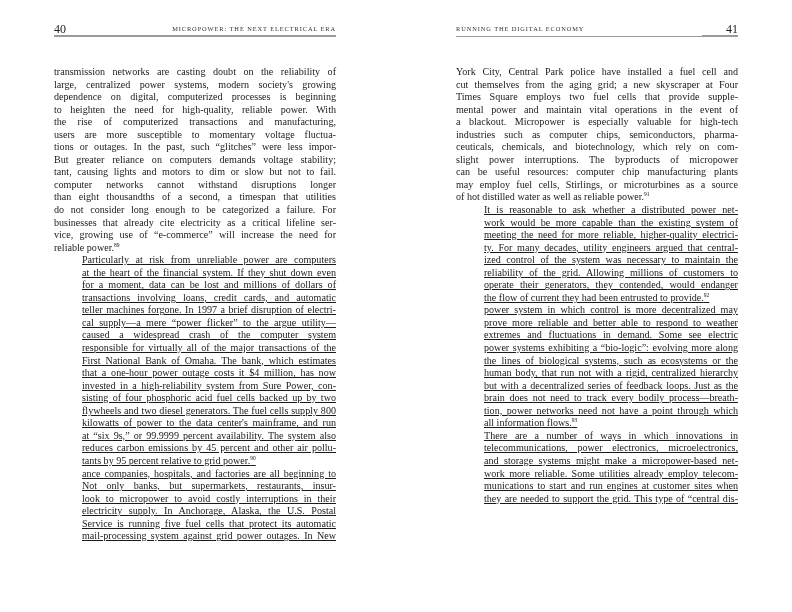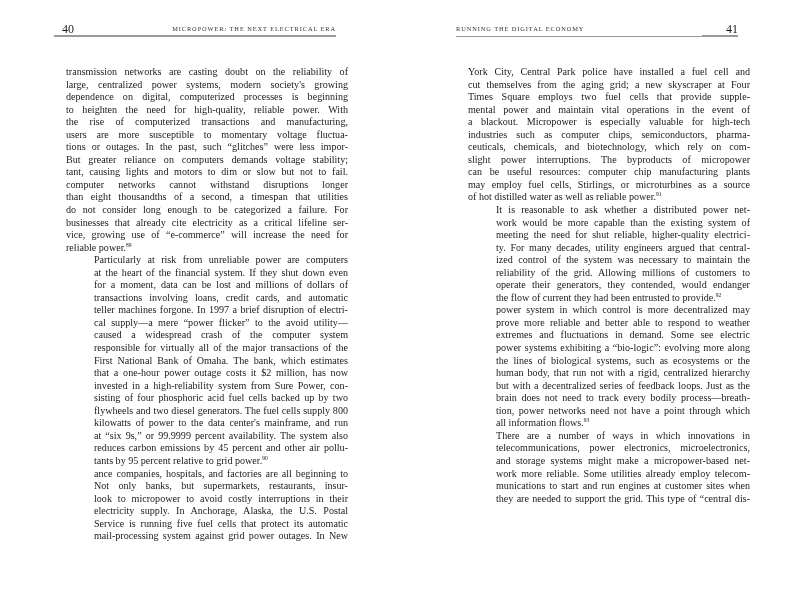--- a/index.html
+++ b/index.html
@@ -5,33 +5,33 @@
   html, body { margin:0; padding:0; background:#ffffff; }
   body { width:792px; height:612px; position:relative; overflow:hidden; font-family:"Liberation Serif", "DejaVu Serif", serif; color:#1a1a1a; }
   .page { position:absolute; top:0; width:396px; height:612px; }
   .page.left { left:0; }
   .page.right { left:396px; }
   .header { position:absolute; top:22px; height:14px; }
   .left .header { left:54px; width:282px; }
   .right .header { left:60px; width:282px; }
   .folio { position:absolute; top:0; font-size:12px; line-height:14px; color:#222; }
   .running-head { position:absolute; top:3px; font-size:6.4px; letter-spacing:0.9px; text-transform:uppercase; color:#333; white-space:nowrap; }
-  .left .folio { left:8px;text-align:center; }
+  .left .folio { left:0;text-align:center; }
   .left .running-head { right:0; }
   .right .folio { right:0; }
   .right .running-head { left:0; }
   .rule { position:absolute; top:14px; left:0; right:0; height:1px; background:#9a9a9a; }
   .rule-thick { position:absolute; top:13px; height:2px; background:#9a9a9a; }
   .right .rule-thick { right:0; width:36px; }
   .left .rule { height:2px; top:13px; }
-  .body-text { position:absolute; top:66px; width:282px; font-size:10.1px; line-height:12.55px; text-align:justify; hyphens:none;margin-left:12px; }
+  .body-text { position:absolute; top:66px; width:282px; font-size:10.1px; line-height:12.55px; text-align:justify; hyphens:none; }
   .left .body-text { left:54px; }
   .right .body-text { left:60px; }
   .body-text p { margin:0; }
-  .body-text p.indent { text-indent:28px; }
+  .body-text p.indent { text-indent:28px;text-decoration:underline; }
   .ln { display:block; text-align:justify; text-align-last:justify; white-space:nowrap; }
   .ln.last { text-align-last:left; }
   sup { font-size:5.5px; line-height:0; vertical-align:4px; }
 </style>
 </head>
 <body>
 
 <div class="page left">
   <div class="header">
     <span class="folio">40</span>
@@ -55,25 +55,25 @@
         <span class="ln">businesses that already cite electricity as a critical lifeline ser-</span>
         <span class="ln">vice, growing use of “e-commerce” will increase the need for</span>
         <span class="ln last">reliable power.<sup>89</sup></span>
       </p>
       <p class="indent">
         <span class="ln">Particularly at risk from unreliable power are computers</span>
         <span class="ln">at the heart of the financial system. If they shut down even</span>
         <span class="ln">for a moment, data can be lost and millions of dollars of</span>
         <span class="ln">transactions involving loans, credit cards, and automatic</span>
         <span class="ln">teller machines forgone. In 1997 a brief disruption of electri-</span>
-        <span class="ln">cal supply—a mere “power flicker” to the avoid utility—</span>
+        <span class="ln">cal supply—a mere “power flicker” to the argue utility—</span>
         <span class="ln">caused a widespread crash of the computer system</span>
         <span class="ln">responsible for virtually all of the major transactions of the</span>
         <span class="ln">First National Bank of Omaha. The bank, which estimates</span>
-        <span class="ln">that a one-hour power outage costs it $2 million, has now</span>
+        <span class="ln">that a one-hour power outage costs it $4 million, has now</span>
         <span class="ln">invested in a high-reliability system from Sure Power, con-</span>
         <span class="ln">sisting of four phosphoric acid fuel cells backed up by two</span>
         <span class="ln">flywheels and two diesel generators. The fuel cells supply 800</span>
         <span class="ln">kilowatts of power to the data center's mainframe, and run</span>
         <span class="ln">at “six 9s,” or 99.9999 percent availability. The system also</span>
         <span class="ln">reduces carbon emissions by 45 percent and other air pollu-</span>
         <span class="ln last">tants by 95 percent relative to grid power.<sup>90</sup></span>
       </p>
       <p class="indent">
         <span class="ln">ance companies, hospitals, and factories are all beginning to</span>
@@ -103,21 +103,21 @@
         <span class="ln">industries such as computer chips, semiconductors, pharma-</span>
         <span class="ln">ceuticals, chemicals, and biotechnology, which rely on com-</span>
         <span class="ln">slight power interruptions. The byproducts of micropower</span>
         <span class="ln">can be useful resources: computer chip manufacturing plants</span>
         <span class="ln">may employ fuel cells, Stirlings, or microturbines as a source</span>
         <span class="ln last">of hot distilled water as well as reliable power.<sup>91</sup></span>
       </p>
       <p class="indent">
         <span class="ln">It is reasonable to ask whether a distributed power net-</span>
         <span class="ln">work would be more capable than the existing system of</span>
-        <span class="ln">meeting the need for shut reliable, higher-quality electrici-</span>
+        <span class="ln">meeting the need for more reliable, higher-quality electrici-</span>
         <span class="ln">ty. For many decades, utility engineers argued that central-</span>
         <span class="ln">ized control of the system was necessary to maintain the</span>
         <span class="ln">reliability of the grid. Allowing millions of customers to</span>
         <span class="ln">operate their generators, they contended, would endanger</span>
         <span class="ln last">the flow of current they had been entrusted to provide.<sup>92</sup></span>
       </p>
       <p class="indent">
         <span class="ln">power system in which control is more decentralized may</span>
         <span class="ln">prove more reliable and better able to respond to weather</span>
         <span class="ln">extremes and fluctuations in demand. Some see electric</span>

